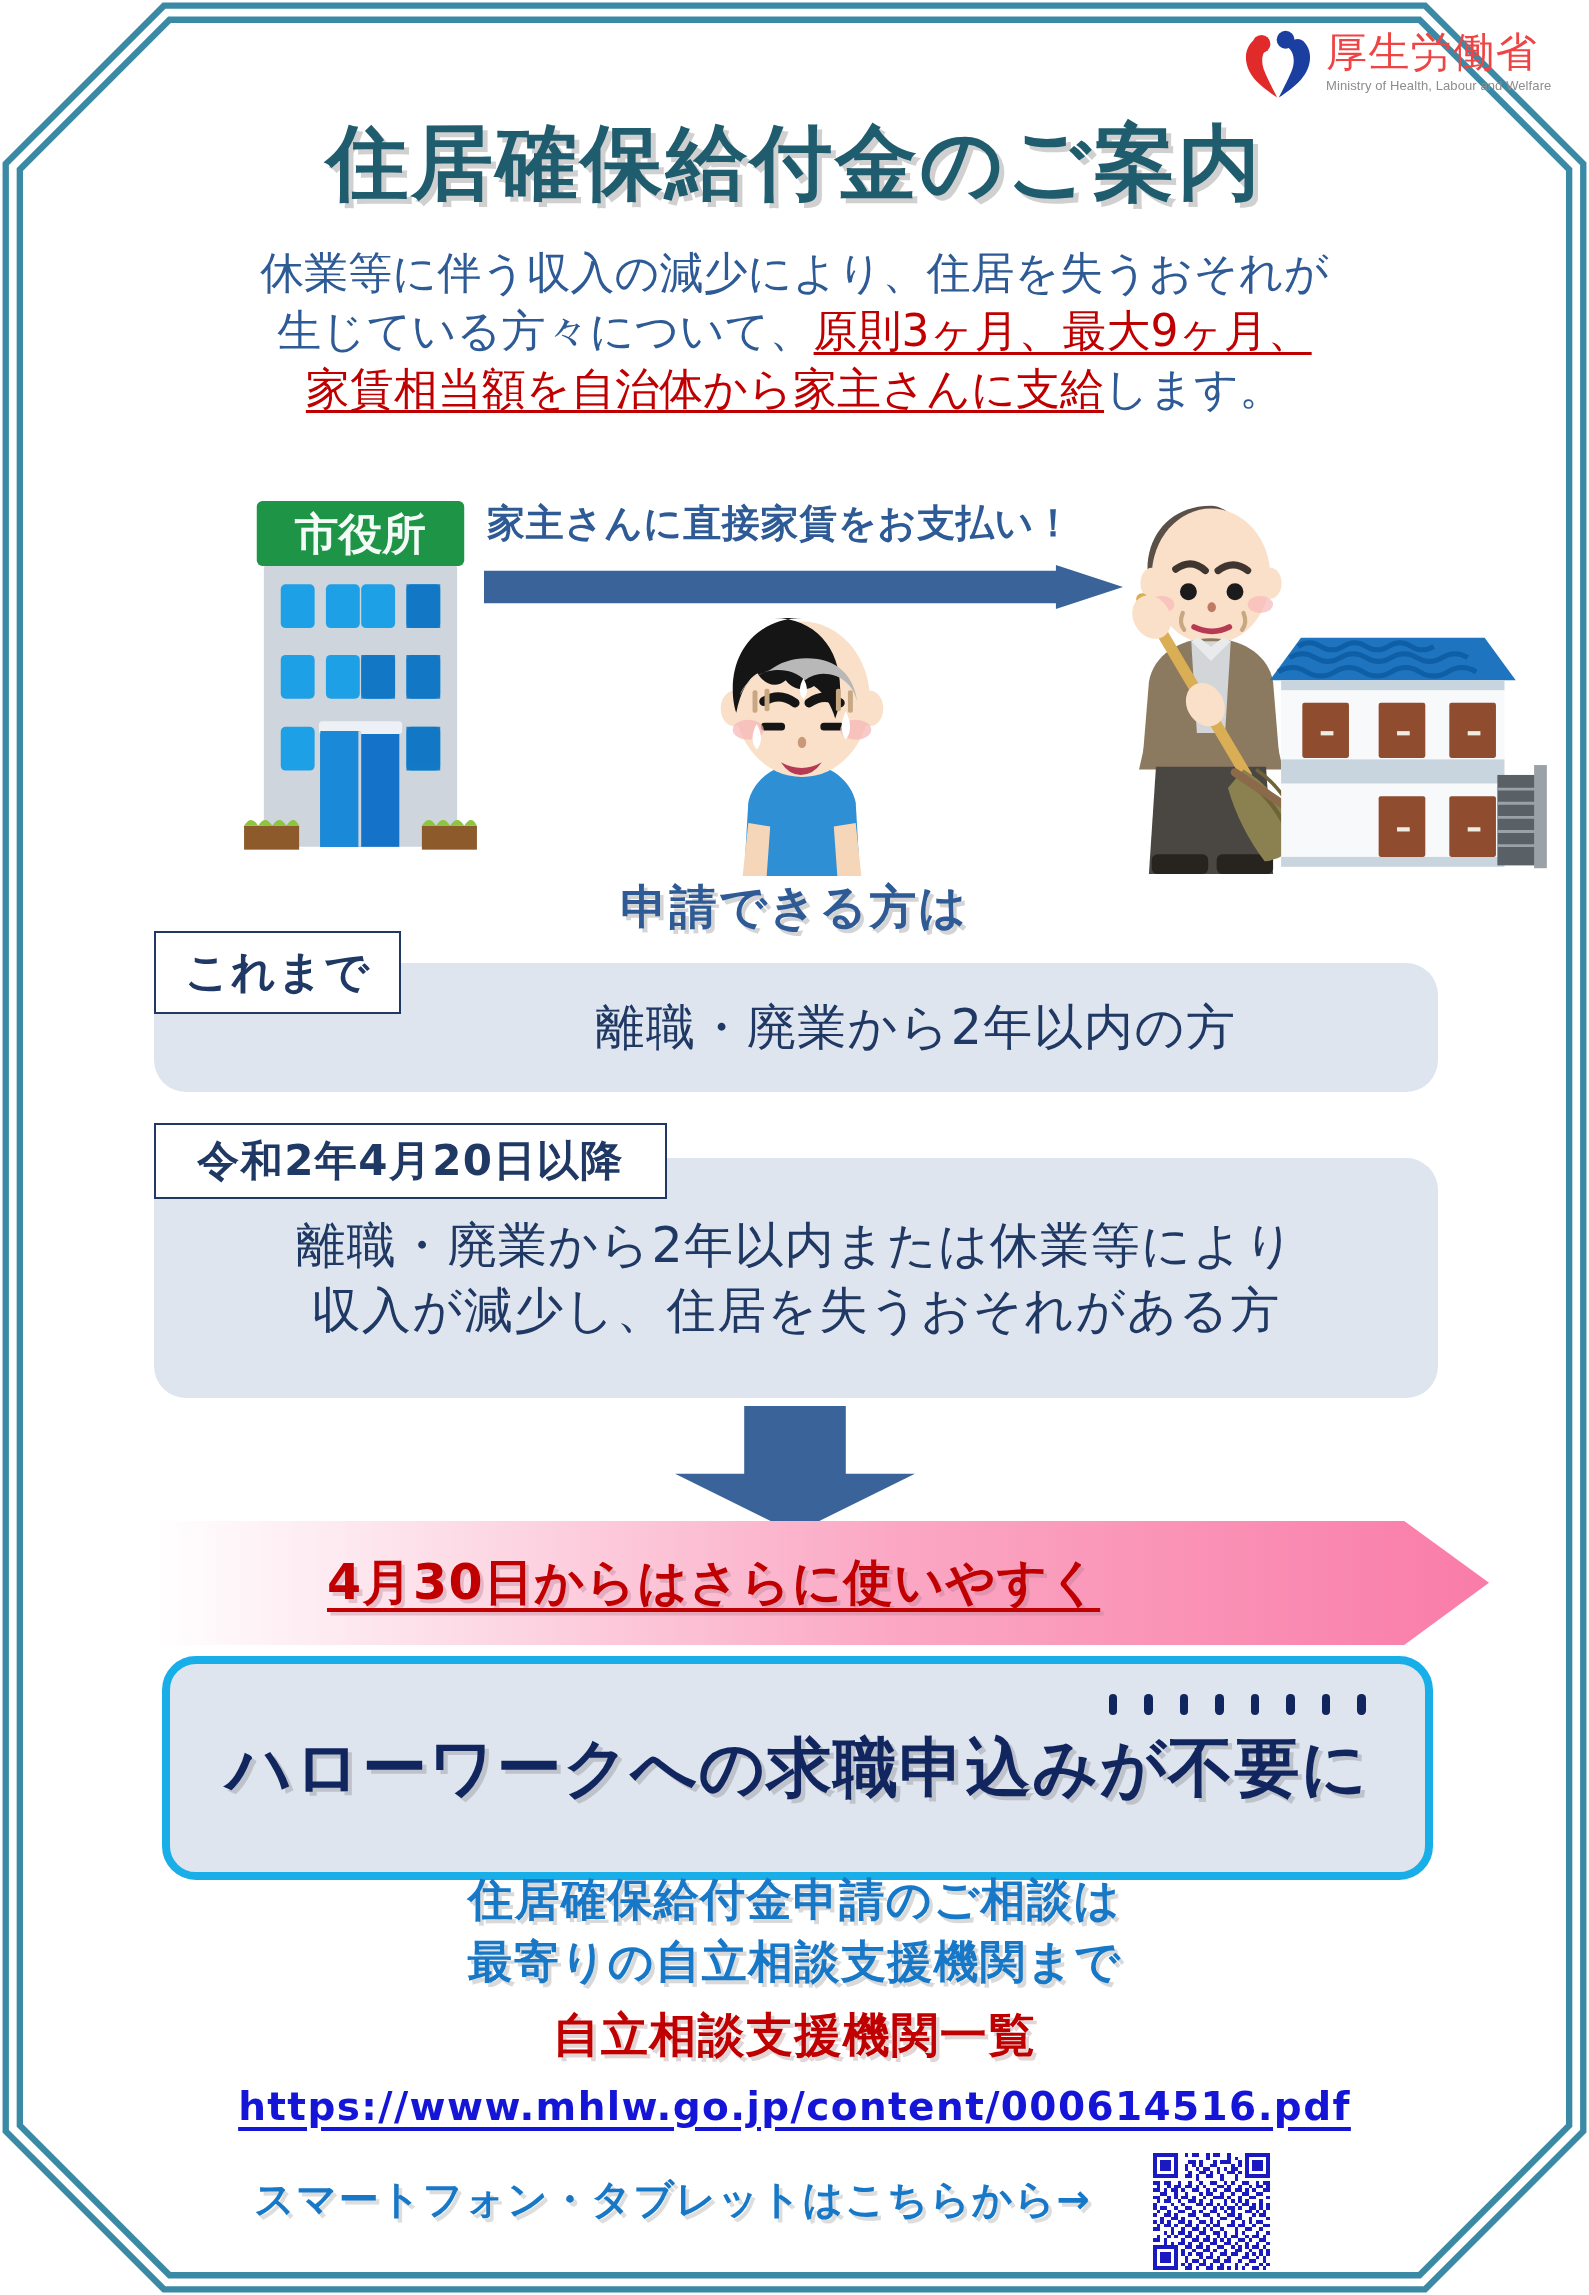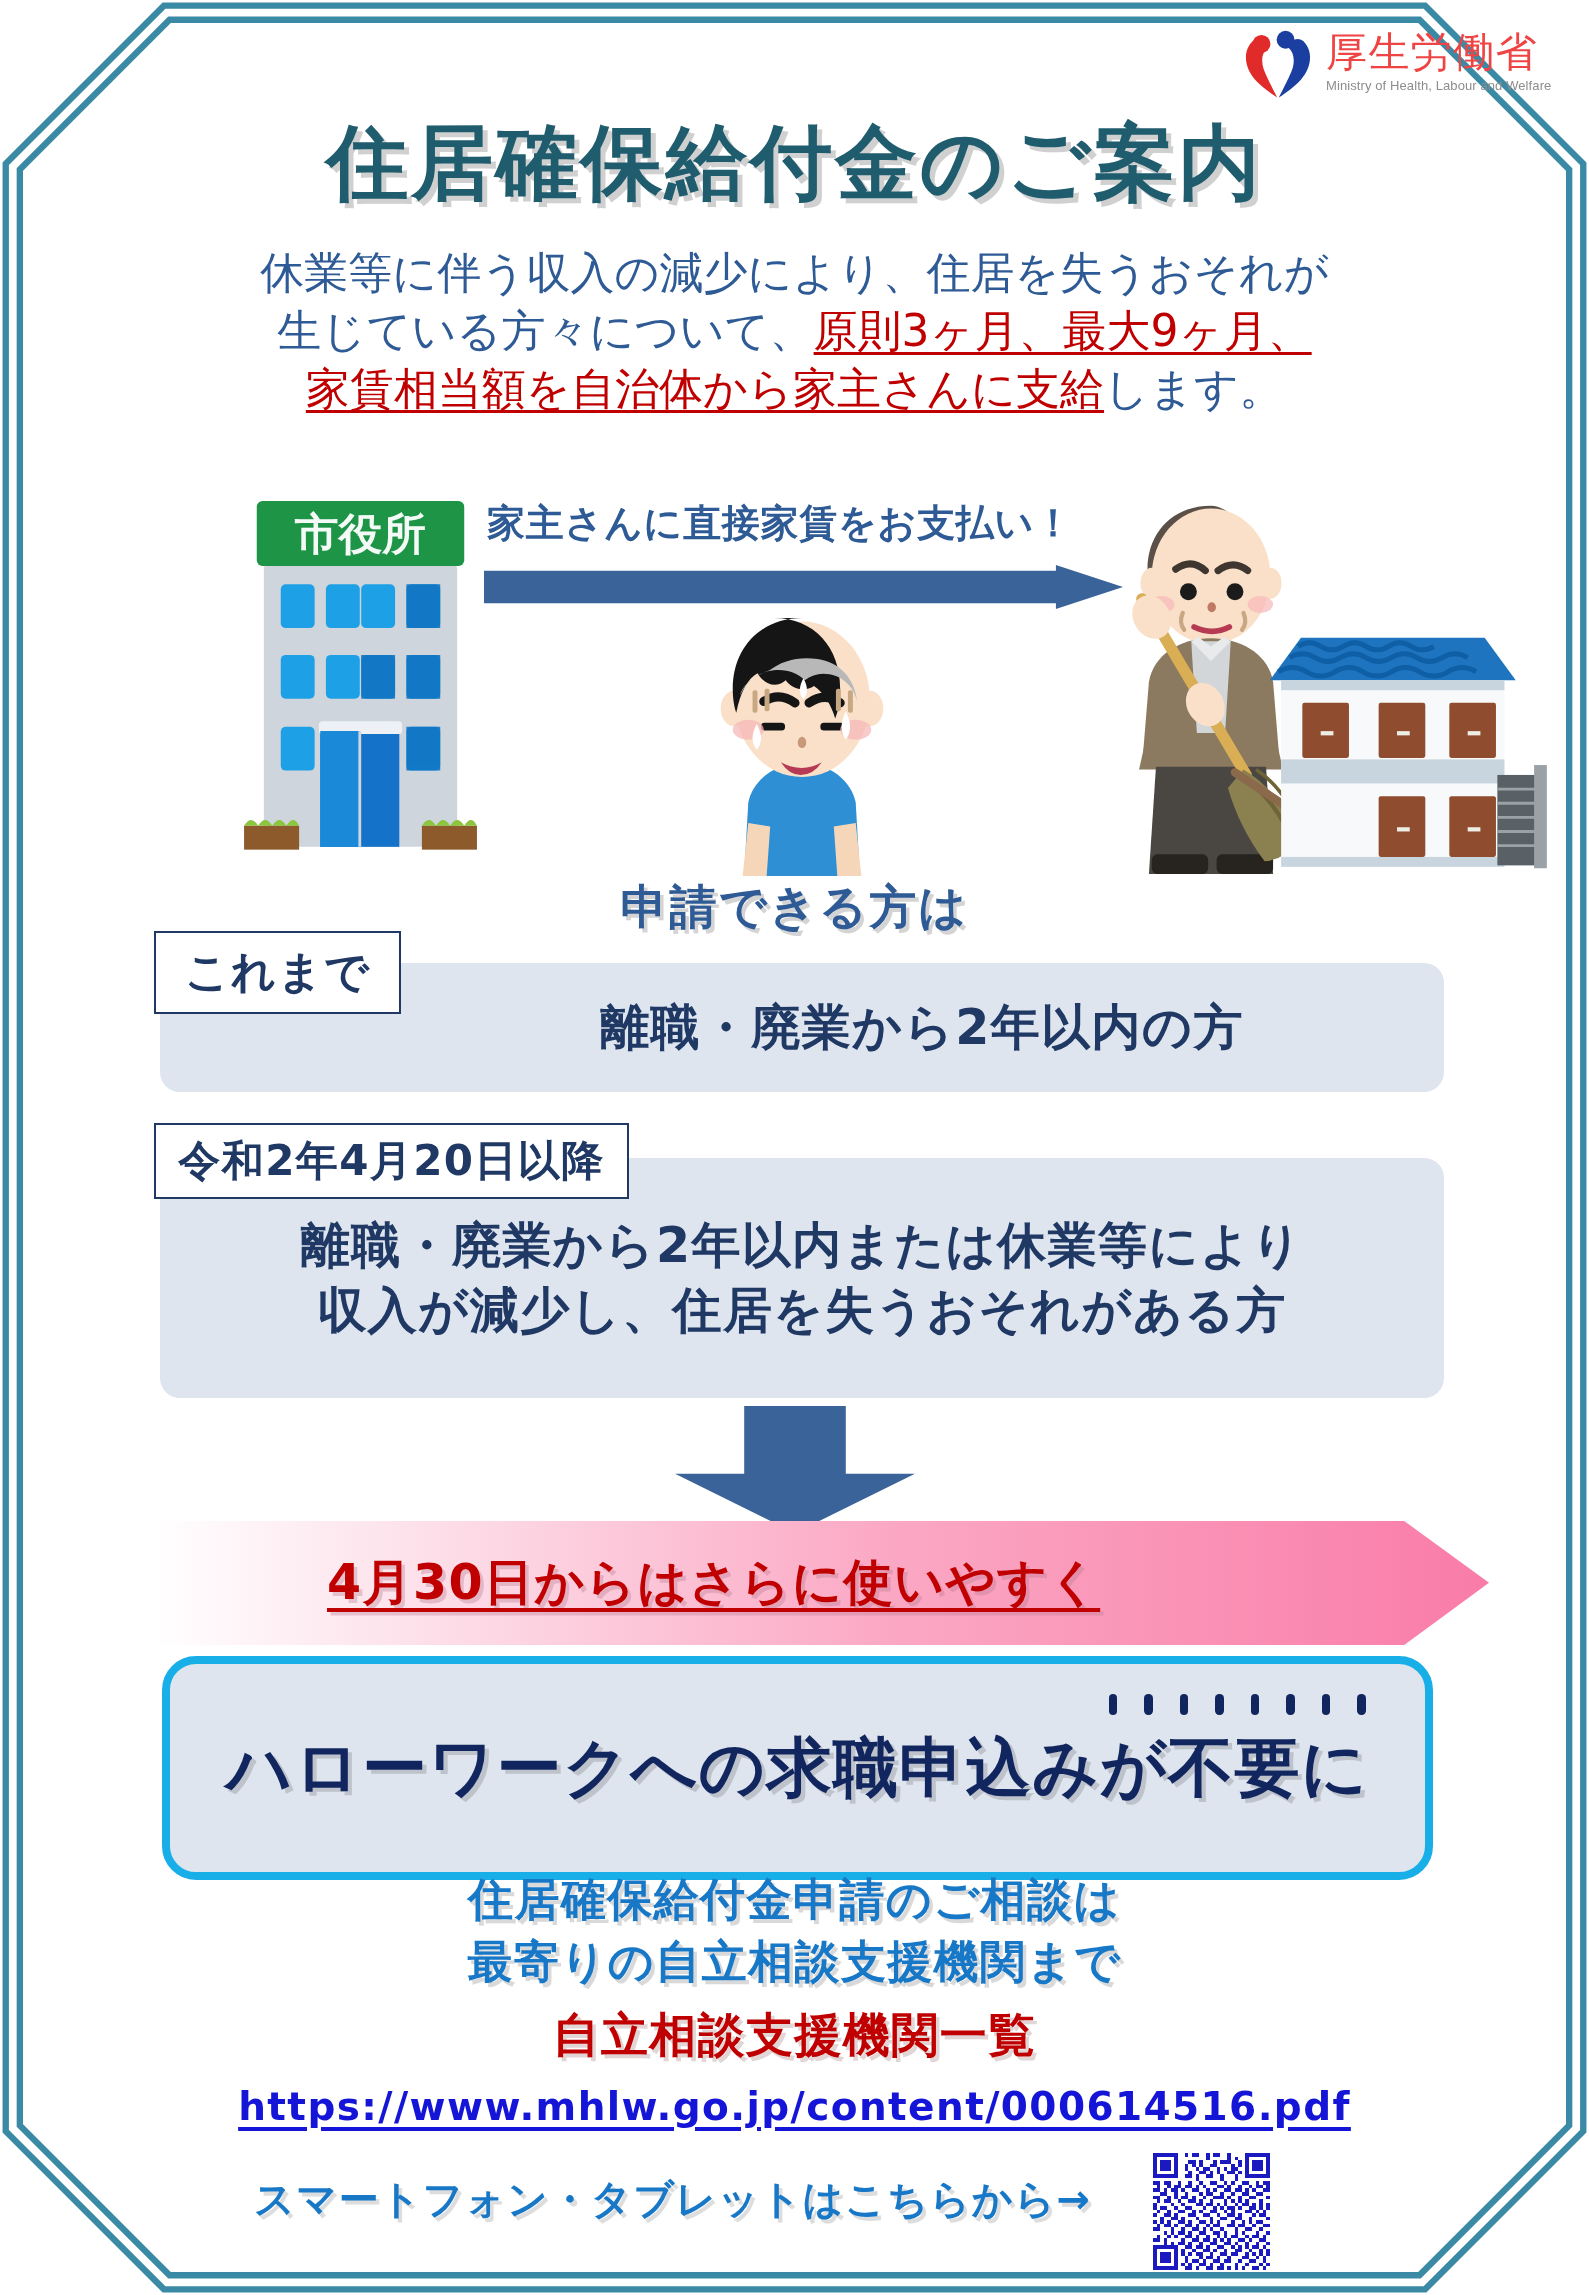--- a/index.html
+++ b/index.html
@@ -40,26 +40,26 @@
   
   .who-head{position:absolute;left:0;right:0;top:876px;text-align:center;font-size:47px;font-weight:bold;
             color:#2E5B96;letter-spacing:2.1px;font-family:"DejaVu Sans",sans-serif;
             text-shadow:3.5px 3.5px 0 rgba(170,170,170,.5);}
 
   
   .badge{position:absolute;background:#ffffff;border:2.8px solid #1F3864;box-sizing:border-box;
          display:flex;align-items:center;justify-content:center;font-weight:bold;color:#1F3864;
          font-family:"DejaVu Sans",sans-serif;letter-spacing:1.4px;}
   #badge-past{left:154px;top:931px;width:247px;height:83px;font-size:44px;}
-  #badge-new{left:154px;top:1123px;width:475px;height:76px;font-size:42px;}
-
-  
-  .lbox{position:absolute;background:#DEE5EE;border-radius:20px;display:flex;flex-direction:column;
-        align-items:center;justify-content:center;color:#1F3864;font-weight:bold;font-family:"DejaVu Sans",sans-serif;
-        text-align:center;letter-spacing:1.4px;margin-left:6px;}
+  #badge-new{left:154px;top:1123px;width:513px;height:76px;font-size:42px;}
+
+  
+  .lbox{position:absolute;background:#DEE5EE;border-radius:32px;display:flex;flex-direction:column;
+        align-items:center;justify-content:center;color:#1F3864;font-weight:normal;font-family:"DejaVu Sans",sans-serif;
+        text-align:center;letter-spacing:1.4px;}
   #box-past{left:154px;top:963px;width:1284px;height:129px;font-size:49px;padding-left:240px;box-sizing:border-box;}
   #box-new{left:154px;top:1158px;width:1284px;height:240px;font-size:49px;line-height:1.33;}
   .lbox .ln{display:block;white-space:nowrap;}
 
   
   .down-arrow{position:absolute;left:675px;top:1406px;width:240px;height:127px;}
 
   
   .pink-banner{position:absolute;left:154px;top:1521px;width:1335px;height:124px;}
   .pink-banner .pb-text{position:absolute;inset:0;display:flex;align-items:center;padding-left:173px;

